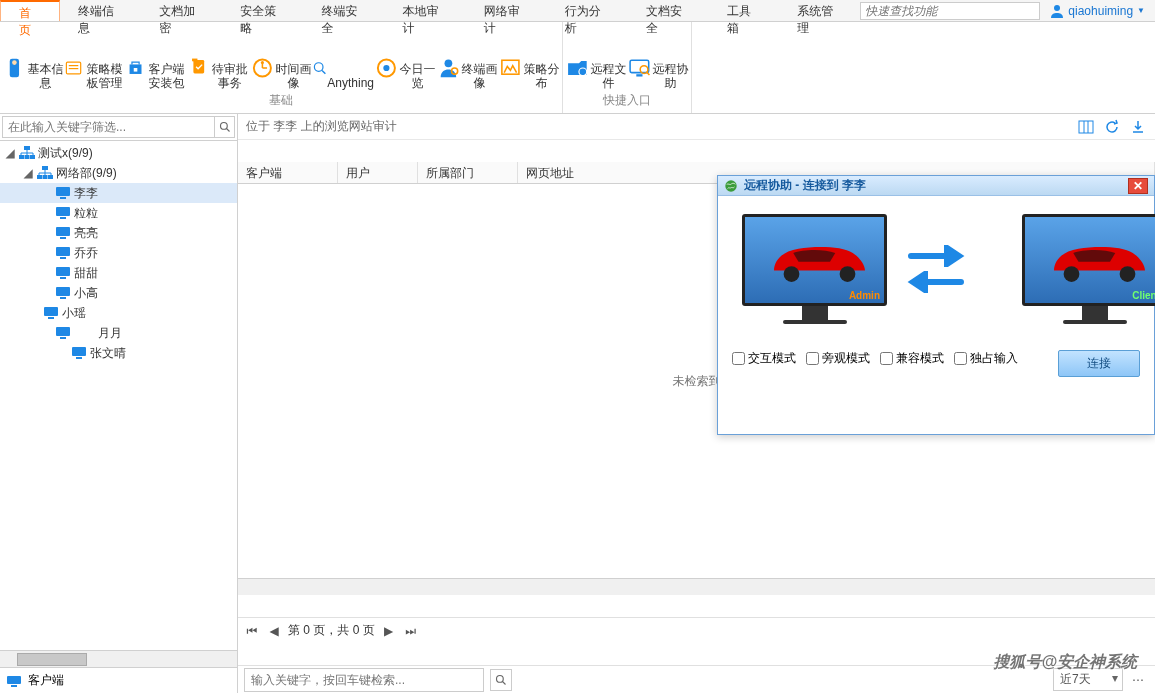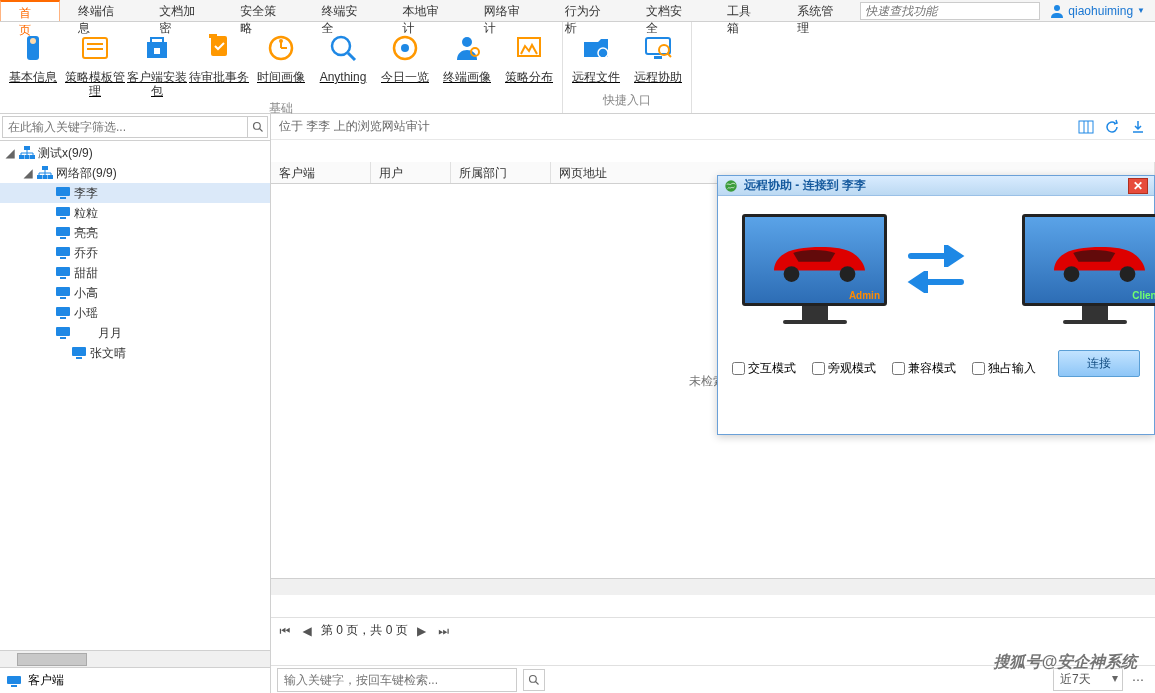--- a/index.html
+++ b/index.html
@@ -10,28 +10,28 @@
 .top-tab { padding: 3px 18px; cursor: pointer; color: #333; border-right: 1px solid transparent; }
 .top-tab.active { color: #ff6a00; background: #fff; border-left: 1px solid #ffb380; border-right: 1px solid #ffb380; border-top: 2px solid #ff6a00; }
 .top-search { margin-left: auto; display: flex; align-items: center; }
 .top-search input { width: 180px; height: 18px; border: 1px solid #ccc; padding: 0 4px; color: #999; font-style: italic; }
 .user-info { display: flex; align-items: center; color: #1976d2; padding: 0 10px; gap: 4px; }
 
 
 .ribbon { display: flex; height: 92px; border-bottom: 1px solid #d0d0d0; background: #fff; }
 .ribbon-group { display: flex; flex-direction: column; border-right: 1px solid #e0e0e0; padding: 4px 2px 2px 2px; }
 .ribbon-items { display: flex; flex: 1; }
-.ribbon-item { display: flex; flex-direction: column; align-items: center; justify-content: flex-start; width: 62px; cursor: pointer; padding-top: 6px; text-decoration: underline; }
+.ribbon-item { display: flex; flex-direction: row; align-items: flex-end; justify-content: flex-start; width: 62px; cursor: pointer; padding-top: 6px; }
 .ribbon-icon { width: 32px; height: 32px; margin-bottom: 6px; }
 .ribbon-label { color: #333; text-align: center; line-height: 14px; }
 .ribbon-group-label { text-align: center; color: #888; padding: 2px 0; }
 
 
 .main { display: flex; height: calc(693px - 22px - 92px); }
-.sidebar { width: 271px; border-right: 1px solid #d0d0d0; display: flex; flex-direction: column; }
+.sidebar { width: 238px; border-right: 1px solid #d0d0d0; display: flex; flex-direction: column; }
 .filter-box { display: flex; border-bottom: 1px solid #d0d0d0; padding: 2px; }
 .filter-box input { flex: 1; border: 1px solid #ccc; padding: 3px 5px; color: #666; }
 .filter-box .search-btn { width: 20px; border: 1px solid #ccc; border-left: none; display: flex; align-items: center; justify-content: center; cursor: pointer; }
 
 .tree { flex: 1; overflow: auto; padding: 2px 0; }
 .tree-row { display: flex; align-items: center; height: 20px; cursor: pointer; }
 .tree-row.selected { background: #dbe9f9; }
 .tree-toggle { width: 12px; text-align: center; color: #666; }
 .tree-icon { width: 16px; height: 14px; margin: 0 3px; }
 .tree-label { color: #333; }
@@ -74,21 +74,21 @@
 .monitors { display: flex; align-items: center; justify-content: center; gap: 20px; margin-bottom: 26px; }
 .monitor { width: 145px; margin-left: 37px; }
 .screen { width: 145px; height: 92px; border: 3px solid #222; border-radius: 3px; background: linear-gradient(#5aa3e8, #2d6db5); position: relative; overflow: hidden; }
 .car { position: absolute; left: 22px; top: 18px; width: 105px; height: 50px; }
 .screen-label { position: absolute; right: 4px; bottom: 2px; font-size: 10px; font-weight: bold; }
 .screen-label.admin { color: #ff8a00; }
 .screen-label.client { color: #6fff6f; }
 .stand { width: 26px; height: 14px; background: #333; margin: 0 auto; }
 .base { width: 64px; height: 4px; background: #333; margin: 0 auto; border-radius: 2px; }
 .arrows { width: 62px; display: flex; flex-direction: column; align-items: center; gap: 4px; }
-.dialog-controls { display: flex; align-items: flex-end; gap: 16px; }
+.dialog-controls { display: flex; align-items: flex-start; gap: 10px; }
 .chk { display: flex; align-items: center; gap: 3px; cursor: pointer; }
 .chk input { width: 13px; height: 13px; }
 .connect-btn { margin-left: auto; padding: 4px 28px; background: linear-gradient(#c2e3ff, #8ec6f7); border: 1px solid #5a9fd6; border-radius: 2px; cursor: pointer; color: #114b80; }
 
 .watermark { position: absolute; right: 18px; bottom: 20px; font-size: 16px; color: rgba(0,0,0,.55); font-weight: bold; font-style: italic; pointer-events: none; text-shadow: 1px 1px 2px #fff; }
 
 svg { display: block; }
 </style>
 </head>
 <body>
@@ -287,21 +287,21 @@
           </svg>
           <span class="tree-label">甜甜</span>
         </div>
         <div class="tree-row" style="padding-left: 52px;">
           <svg class="tree-icon" viewBox="0 0 16 14">
             <rect x="1" y="1" width="14" height="9" rx="1" fill="#1e88e5"></rect>
             <rect x="5" y="11" width="6" height="2" fill="#1e88e5"></rect>
           </svg>
           <span class="tree-label">小高</span>
         </div>
-        <div class="tree-row" style="padding-left: 52px;">
+        <div class="tree-row" style="padding-left: 40px;">
           <svg class="tree-icon" viewBox="0 0 16 14">
             <rect x="1" y="1" width="14" height="9" rx="1" fill="#1e88e5"></rect>
             <rect x="5" y="11" width="6" height="2" fill="#1e88e5"></rect>
           </svg>
           <span class="tree-label">小瑶</span>
         </div>
         <div class="tree-row" style="padding-left: 52px; gap: 24px;">
           <svg class="tree-icon" viewBox="0 0 16 14">
             <rect x="1" y="1" width="14" height="9" rx="1" fill="#1e88e5"></rect>
             <rect x="5" y="11" width="6" height="2" fill="#1e88e5"></rect>

